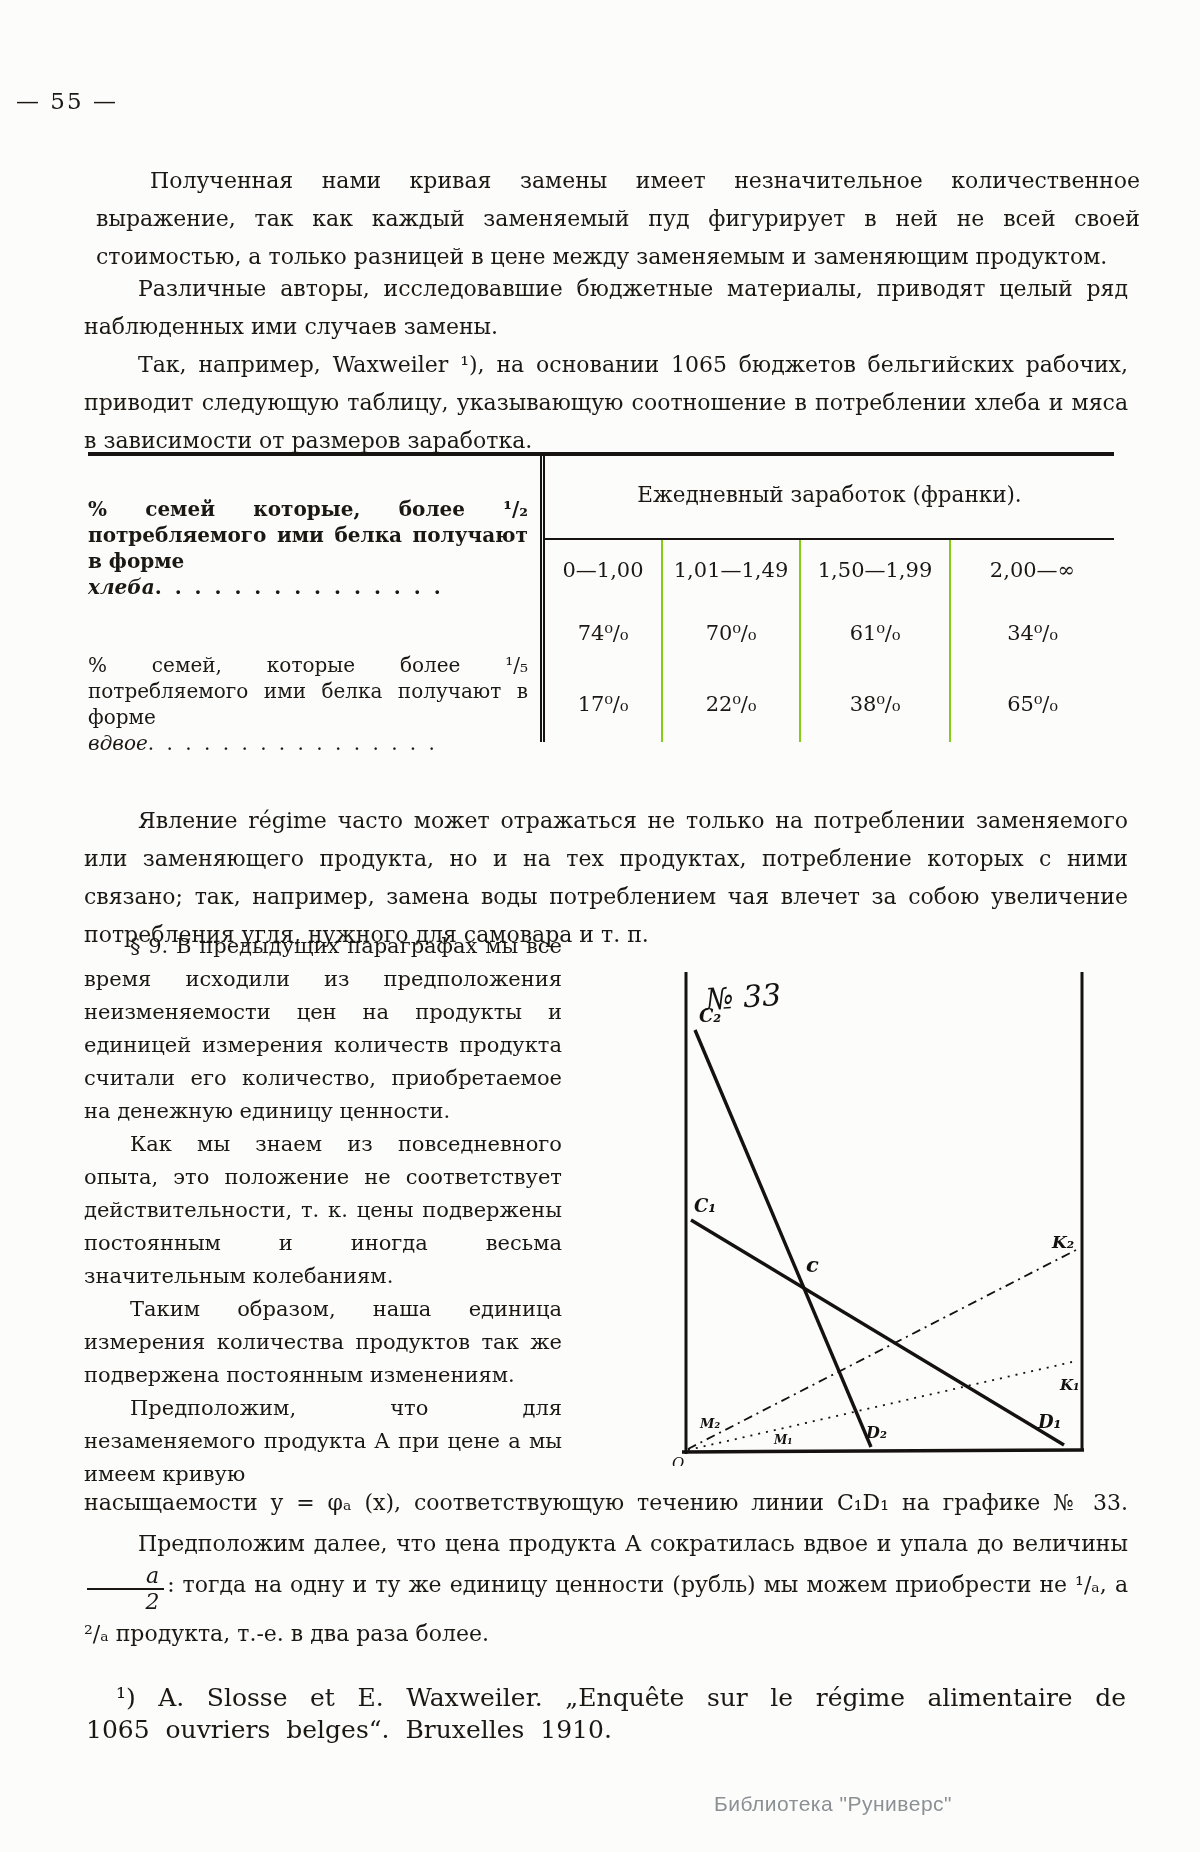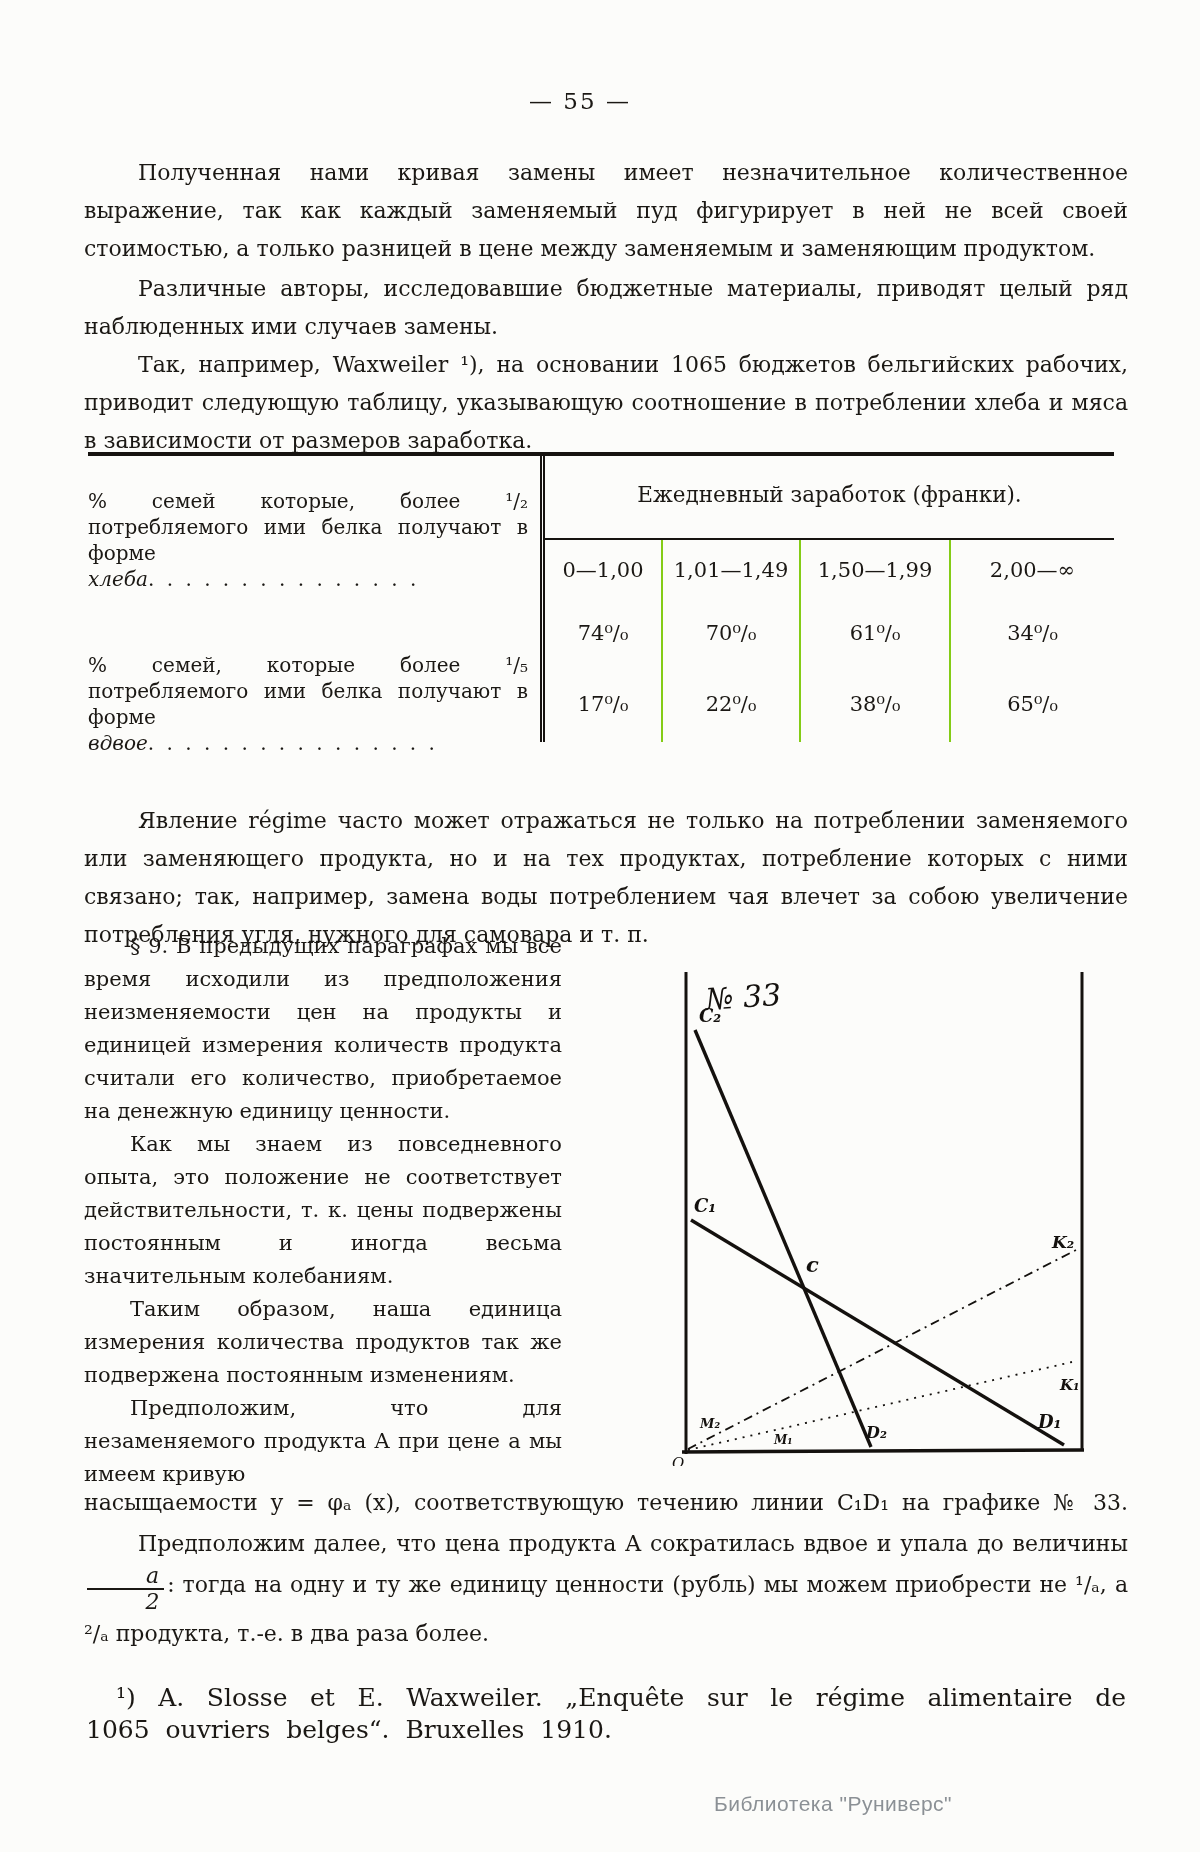--- a/index.html
+++ b/index.html
@@ -2,34 +2,34 @@
 <html><head>
 <meta charset="utf-8">
 <style>
   html,body{margin:0;padding:0;background:#e8e6e1;}
   .page{
     position:relative;width:1200px;height:1852px;margin:0 auto;
     background:#fcfcfa;color:#1b1814;overflow:hidden;
     font-family:"DejaVu Serif","Liberation Serif",serif;
   }
   .abs{position:absolute;}
-  .pageno{top:88px;left:2px;width:1156px;text-align:center;font-size:23px;letter-spacing:2px;}
+  .pageno{top:88px;left:16px;width:1156px;text-align:left;font-size:23px;letter-spacing:2px;}
   .para{left:84px;width:1044px;font-size:22px;line-height:38px;text-align:justify;}
   .indent{text-indent:54px;}
-  .p1{top:132px;}
+  .p1{top:140px;margin-left:12px;}
   .p2{top:248px;}
   .p3{top:324px;}
   .p4{top:780px;}
 
   
   .tbl{top:452px;left:88px;width:1026px;border-top:4px solid #161310;display:flex;}
   .tbl-left{position:relative;width:452px;font-size:20px;line-height:26px;}
   .tbl-label{position:absolute;left:0;width:440px;text-align:justify;}
   .tbl-label .lead{letter-spacing:3px;}
-  .lbl-1{top:32px;}
+  .lbl-1{top:40px;font-weight:bold;}
   .lbl-2{top:196px;}
   .tbl-right{flex:1;border-left:5px double #161310;}
   .tbl-head{height:56px;padding-top:26px;text-align:center;font-size:21.5px;border-bottom:2px solid #161310;}
   .tbl-grid{display:flex;}
   .tbl-col{display:flex;flex-direction:column;text-align:center;font-size:21px;}
   .tbl-col + .tbl-col{border-left:2px solid #84cc16;}
   .c1{width:116px;} .c2{width:136px;} .c3{width:148px;} .c4{flex:1;}
   .cell-range{height:60px;display:flex;align-items:center;justify-content:center;}
   .cell-v1{height:66px;display:flex;align-items:center;justify-content:center;}
   .cell-v2{height:76px;display:flex;align-items:center;justify-content:center;}

